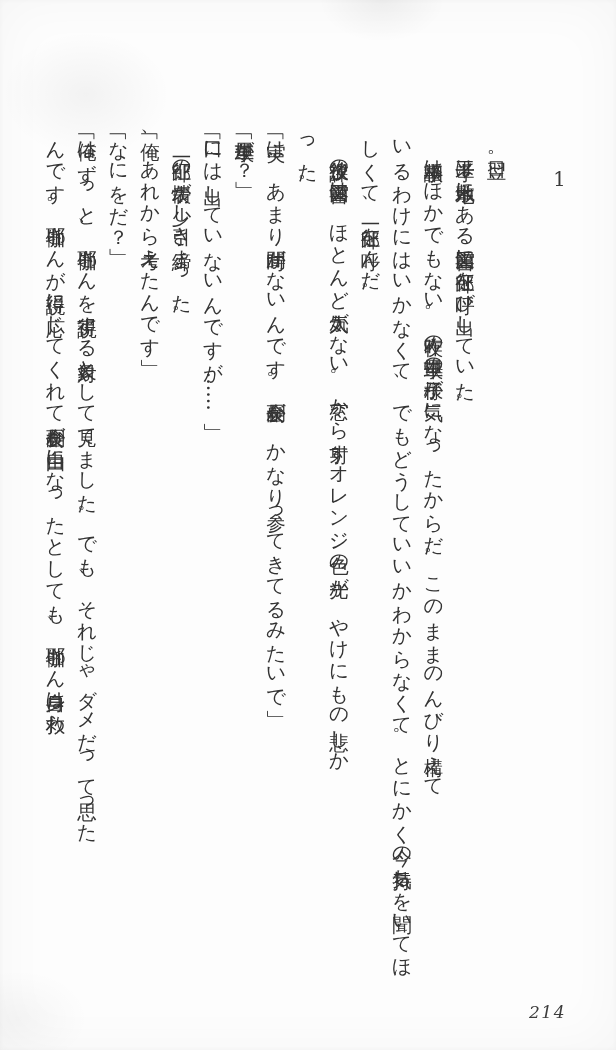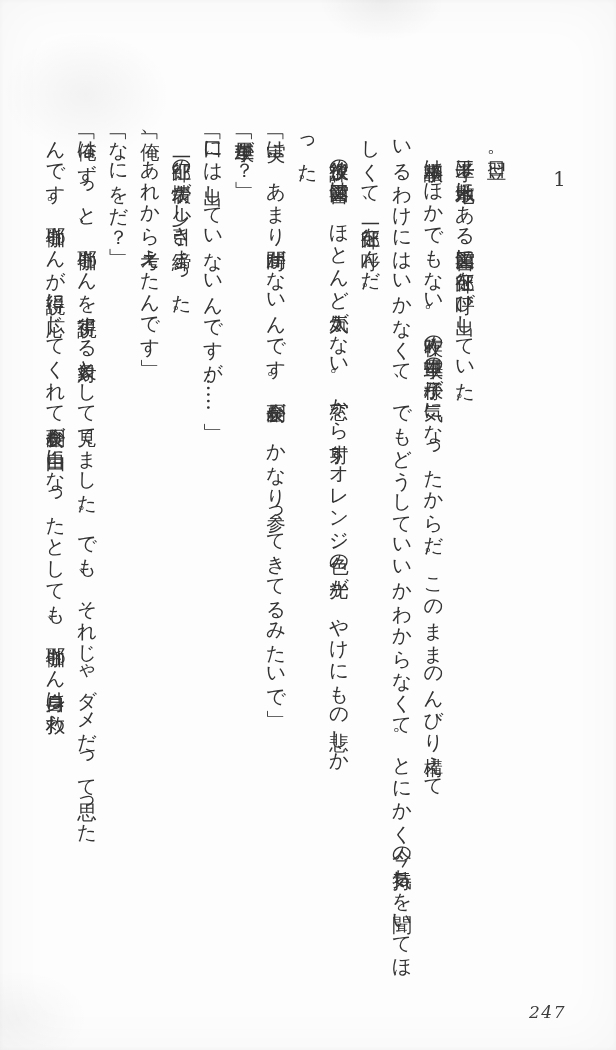--- a/index.html
+++ b/index.html
@@ -71,15 +71,15 @@
     <div class="t-line">「実は、あまり時間がないんです。副会長が、かなり参ってきてるみたいで」</div>
     <div class="t-line">「瑛里華が？」</div>
     <div class="t-line">「口には出していないんですが……」</div>
     <div class="t-line">　征一郎の表情が少し引き締まった。</div>
     <div class="t-line">「俺、あれから考えたんです」</div>
     <div class="t-line">「なにをだ？」</div>
     <div class="t-line">「俺はずっと、伽耶さんを説得する対象として見てました。でも、それじゃダメだって思った</div>
     <div class="t-line">んです。伽耶さんが説得に応じてくれて副会長が自由になったとしても、伽耶さん自身は救わ</div>
   </div>
 
-  <div class="page-number">247</div>
+  <div class="page-number">214</div>
 
 </div>
 
 </body></html>

